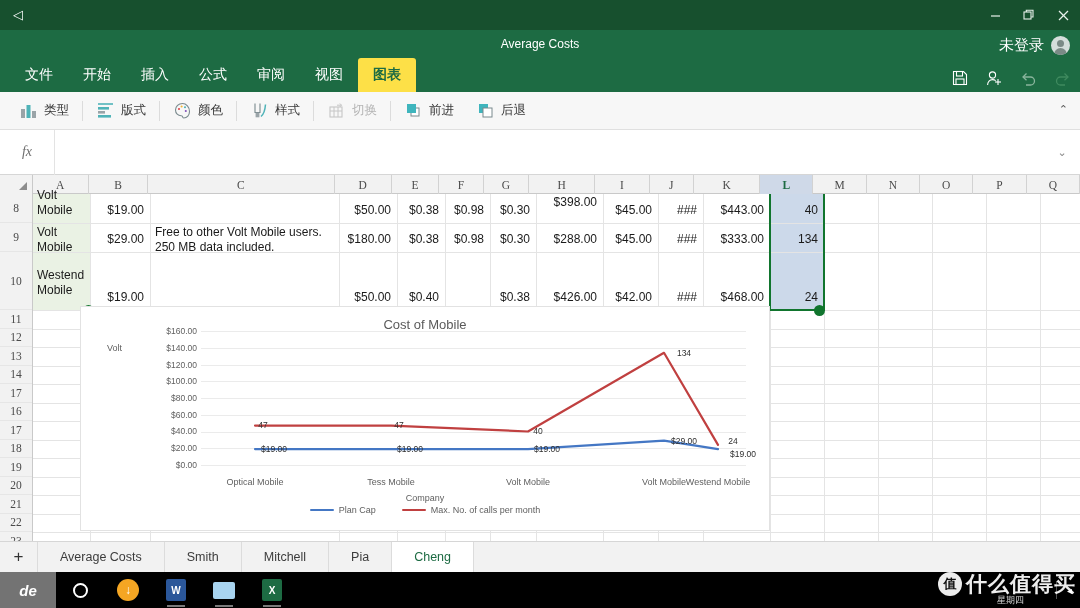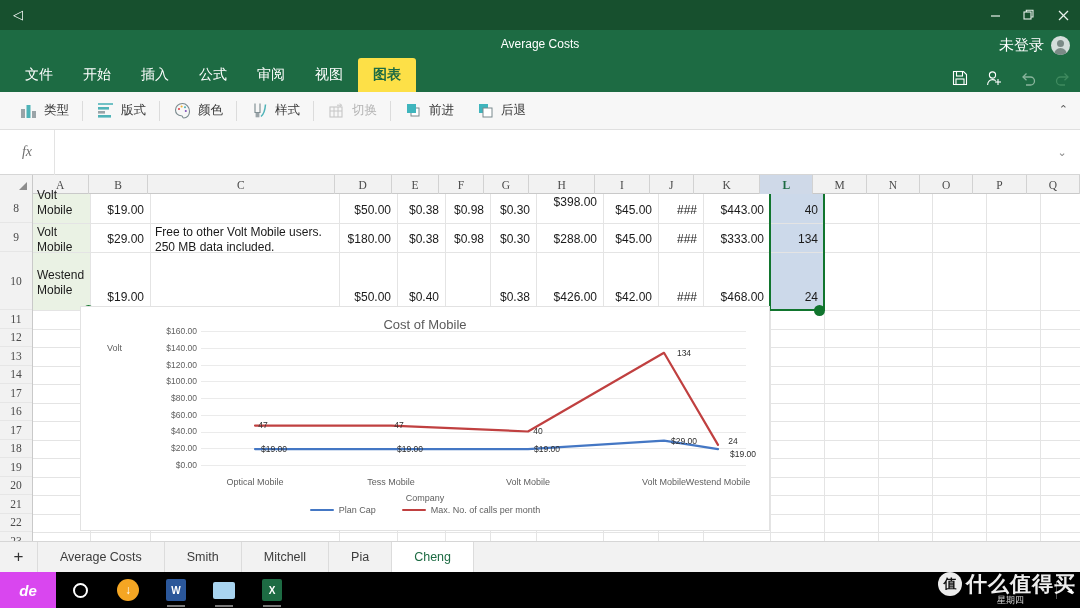--- a/index.html
+++ b/index.html
@@ -199,21 +199,21 @@
     color: #3c3c3c; border-right: 1px solid #dcdcdc; background: #f2f2f2;
   }
   .stab.active { background: #ffffff; color: #1d6b43; }
 
   
   .taskbar {
     position: absolute; left: 0; top: 572px; width: 1080px; height: 36px;
     background: #000000; display: flex; align-items: center;
   }
   .startbtn {
-    width: 56px; height: 36px; background: #d946ef;
+    width: 56px; height: 36px; background: #737373;
     display: flex; align-items: center; justify-content: center;
     color: #fff; font-size: 15px; font-weight: bold; font-style: italic;
   }
   .tbicon {
     width: 48px; height: 36px; display: flex; align-items: center; justify-content: center;
     position: relative;
   }
   .tb-circle { width: 15px; height: 15px; border-radius: 50%; border: 2px solid #fff; }
   .tb-dl { width: 22px; height: 22px; border-radius: 50%; background: #f5a623; display: flex; align-items: center; justify-content: center; }
   .tb-word { width: 20px; height: 22px; background: #2b579a; border-radius: 2px; display: flex; align-items: center; justify-content: center; color: #fff; font-size: 10px; font-weight: bold; }

